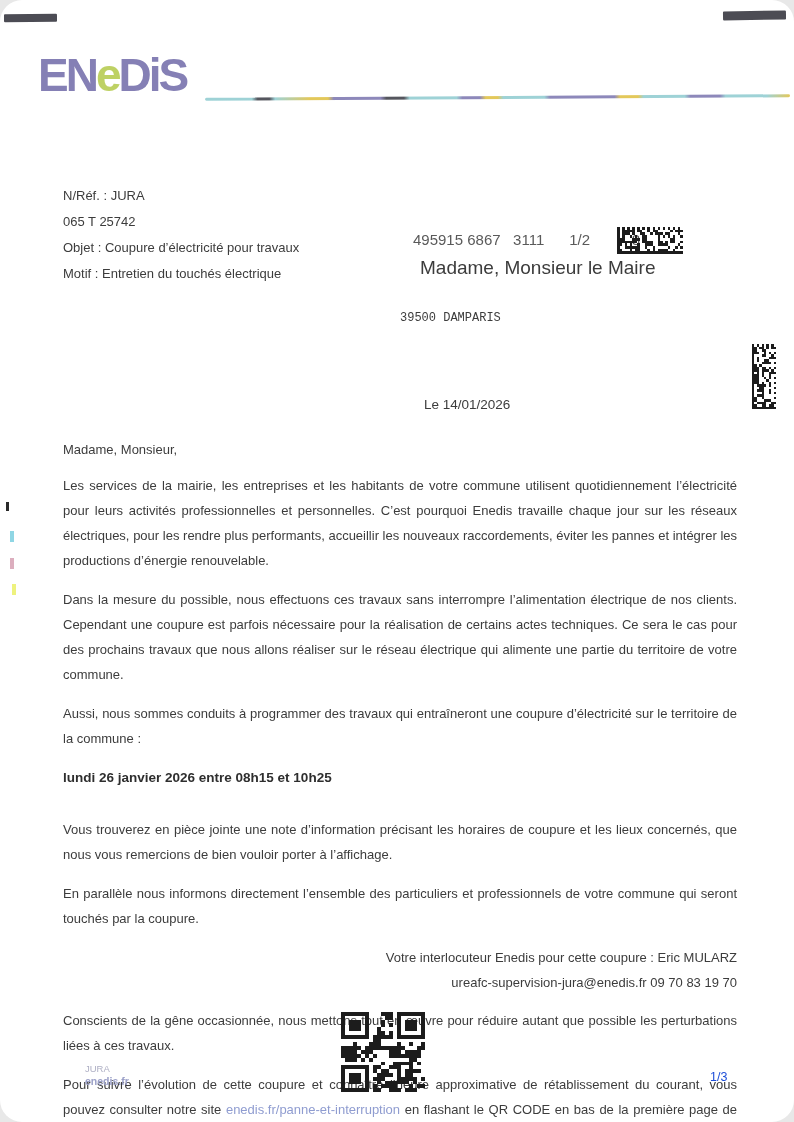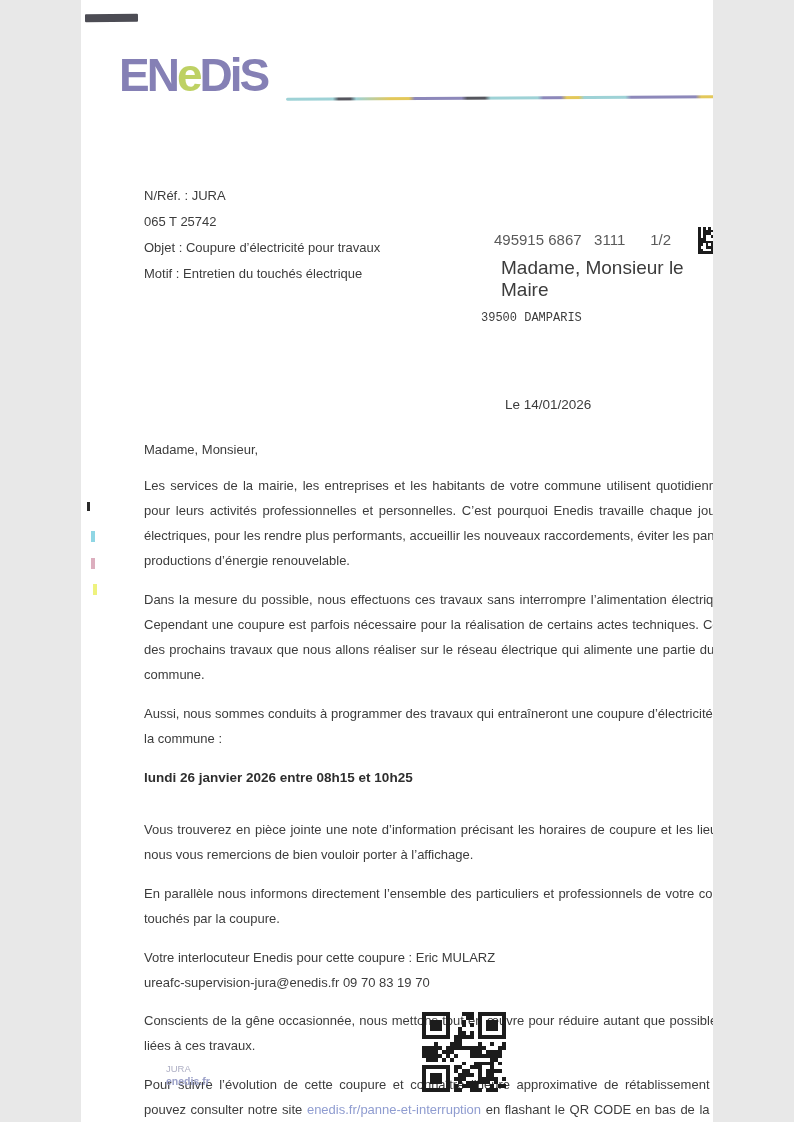--- a/index.html
+++ b/index.html
@@ -1,19 +1,19 @@
 <!DOCTYPE html>
 <html><head>
 <meta charset="utf-8">
 <style>
   html,body{margin:0;padding:0;background:#e8e8e8;}
   .page{
-    position:relative;width:632px;height:1122px;margin:0 auto;
+    position:relative;width:794px;height:1122px;margin:0 auto;
     background:#ffffff;overflow:hidden;
-    font-family:"Liberation Sans",sans-serif;color:#3c3c3c;
+    font-family:"Liberation Sans",sans-serif;color:#3c3c3c;border-radius:22px;
   }
   
   .scan-bar{position:absolute;background:#4c4c54;border-radius:1px;}
   .bar-tl{left:4px;top:14px;width:53px;height:8px;transform:rotate(-.6deg);}
   .bar-tr{left:723px;top:11px;width:63px;height:9px;transform:rotate(-1deg);}
   .reg-mark{position:absolute;width:4px;height:11px;}
   .reg-black{left:6px;top:502px;background:#2a2a2a;height:9px;width:3px;}
   .reg-cyan{left:10px;top:531px;background:#8fd6e4;}
   .reg-pink{left:10px;top:558px;background:#dcaebe;}
   .reg-yellow{left:12px;top:584px;background:#eef27e;}
@@ -44,21 +44,21 @@
   .dmwrap{position:absolute;}
   .dm-mail{left:617px;top:227px;width:66px;height:27px;}
   .dm-side{left:752px;top:344px;width:24px;height:65px;}
   .qr-footer{left:341px;top:1012px;width:84px;height:80px;}
   .dmwrap svg{width:100%;height:100%;display:block;}
 
   
   .body-block{position:absolute;left:63px;top:437px;width:674px;font-size:13px;line-height:25px;}
   .body-block p{margin:0 0 14px 0;text-align:justify;}
   .salutation{text-align:left !important;margin-bottom:11px !important;}
-  .contact-block p{margin:0;text-align:left;}
+  .contact-block p{margin:0;text-align:right;}
   .contact-block{margin-bottom:13px;}
   .highlight-date{font-weight:bold;font-size:13.5px;color:#2e2e2e;text-align:left;
     margin:6px 0 27px 0 !important;}
   .link{color:#8f9cd0;text-decoration:none;cursor:pointer;}
 
   
   .footer-info{position:absolute;left:480px;top:1030px;font-size:10.5px;line-height:14.5px;color:#a4a4b9;}
   .page-num{position:absolute;left:698px;top:1070px;font-size:12.5px;color:#1d4ed8;margin-left:12px;}
   .region-block{position:absolute;left:85px;top:1062px;font-size:9.5px;line-height:13px;color:#aeafc4;}
   .region-block .site{font-weight:bold;font-size:10.5px;color:#9ba0c8;}

